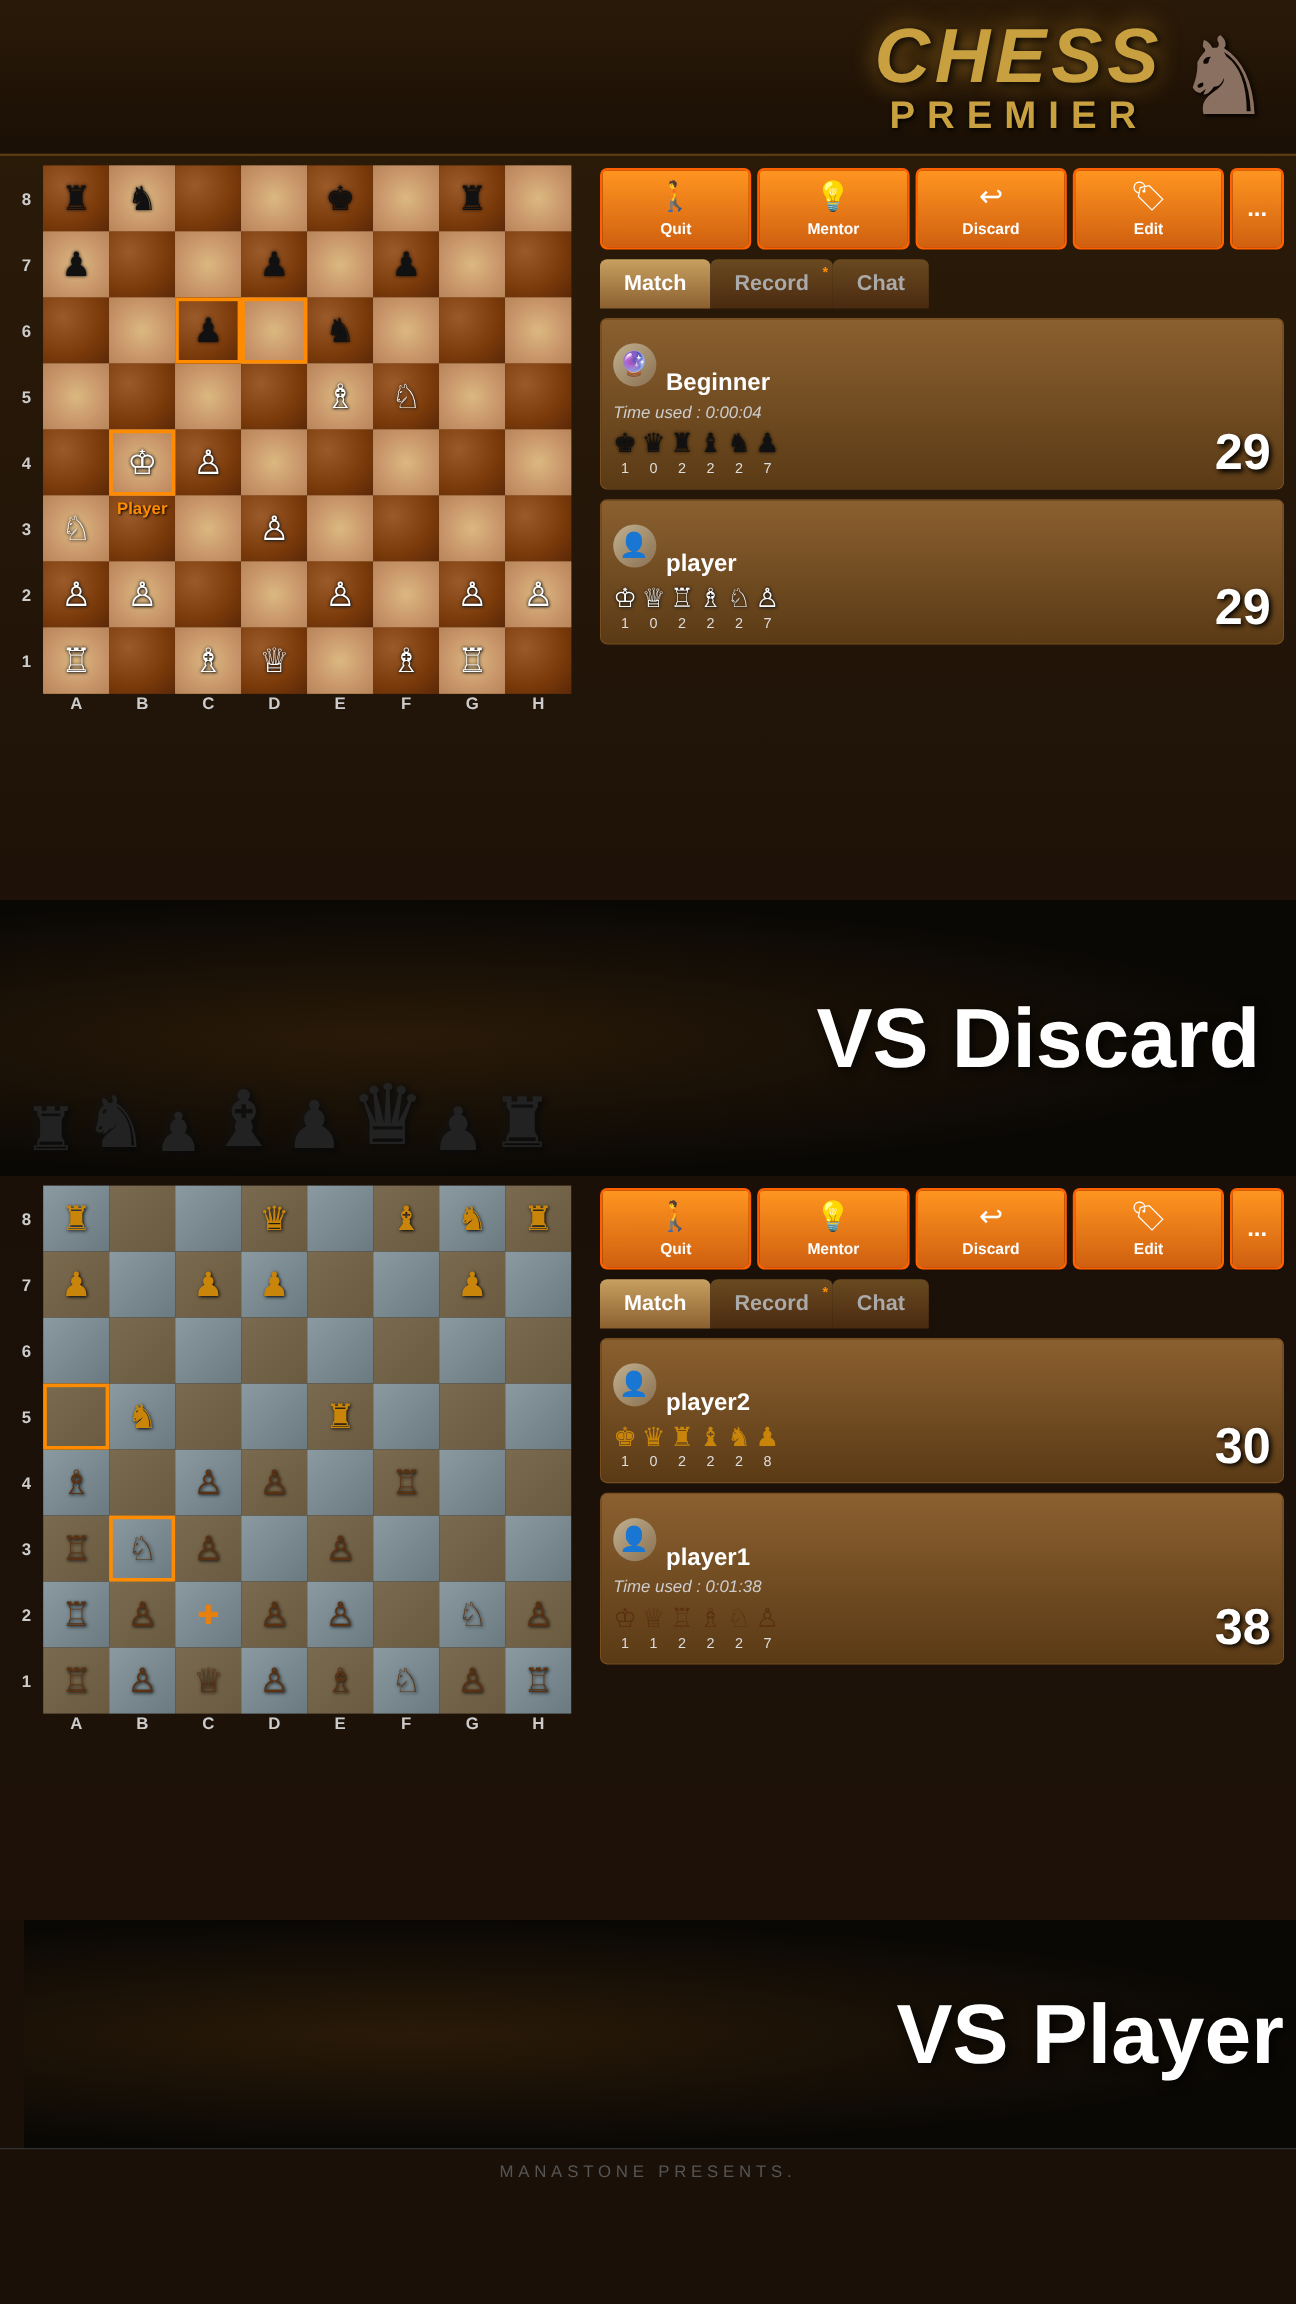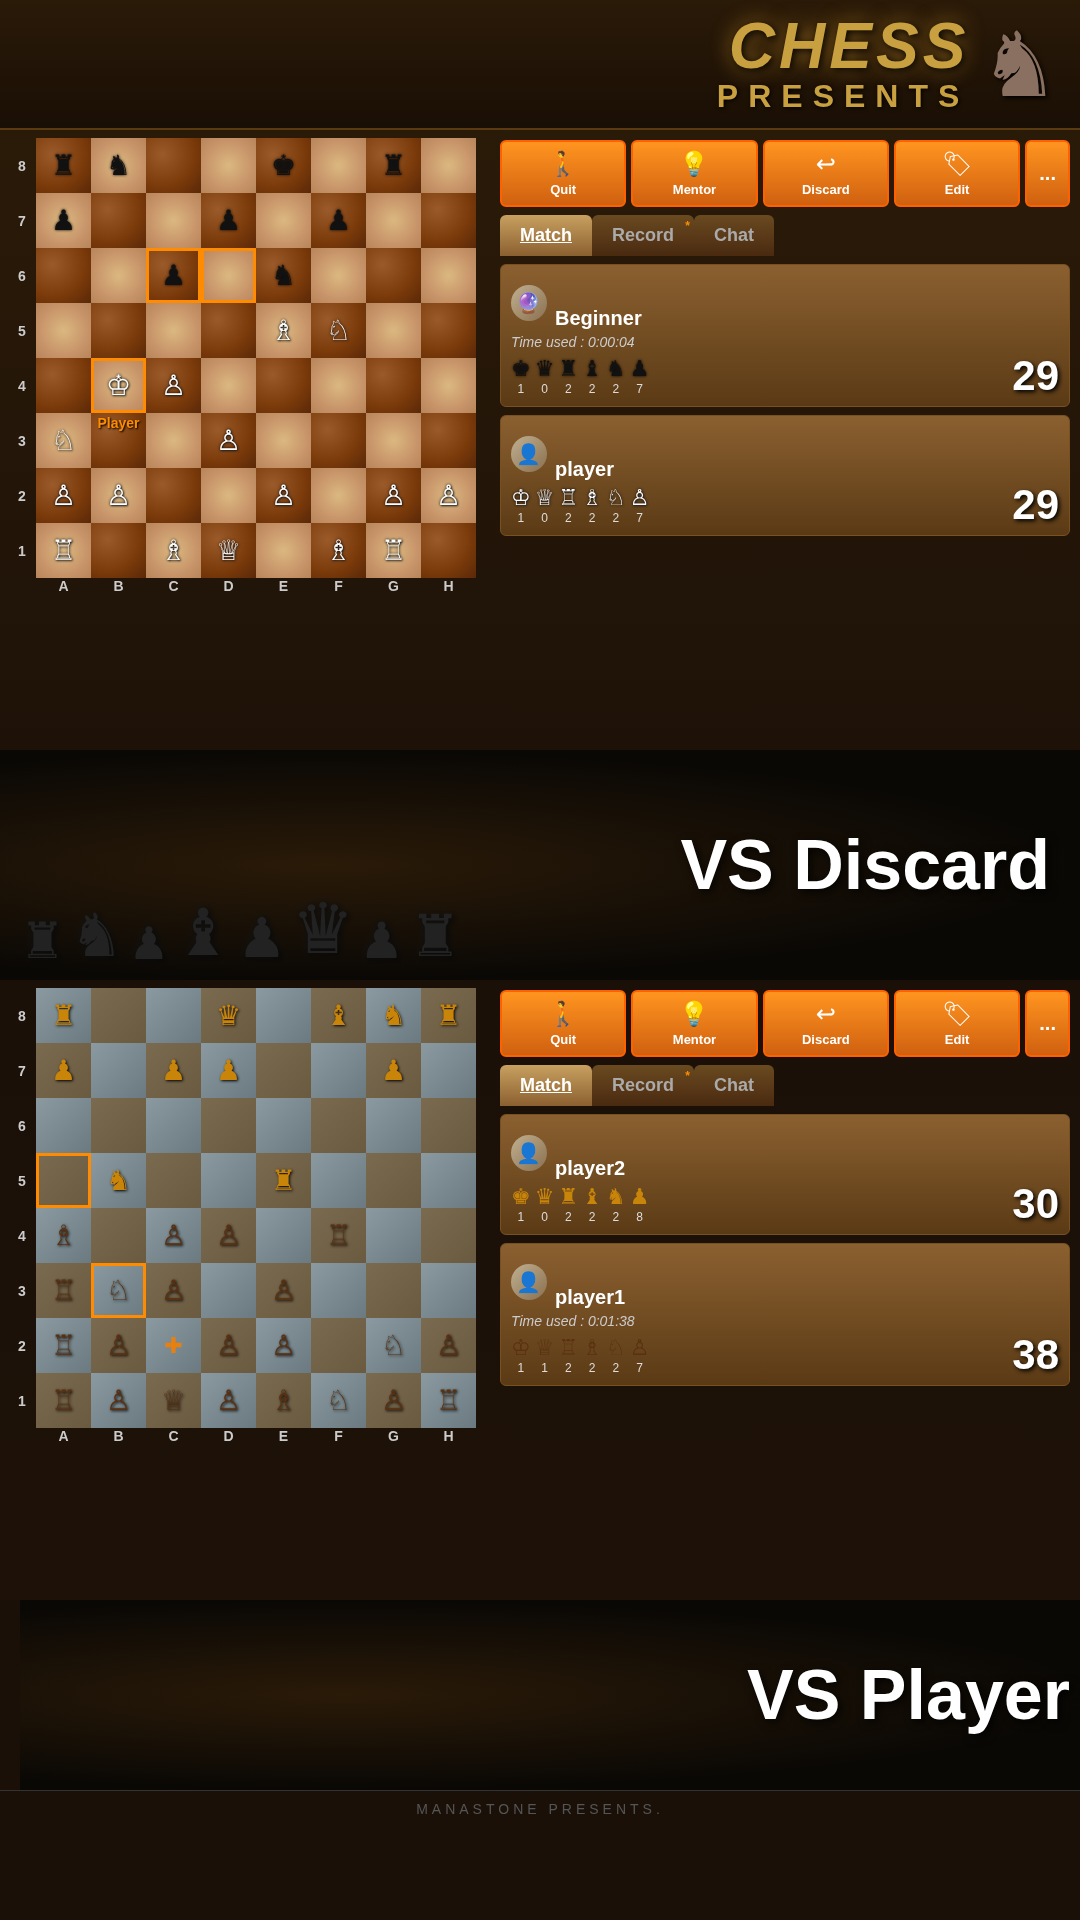--- a/index.html
+++ b/index.html
@@ -171,21 +171,20 @@
       font-weight: bold;
       cursor: pointer;
       border-radius: 6px 6px 0 0;
       position: relative;
     }
 
     .tab-active {
       background: linear-gradient(180deg, #c8a060 0%, #8b6030 100%);
       color: #fff;
       border-bottom: none;
-      text-decoration: underline;
     }
 
     .tab-inactive {
       background: linear-gradient(180deg, #6a4a20 0%, #4a2a10 100%);
       color: #aaa;
     }
 
     .tab-asterisk {
       color: #ff8c00;
       font-size: 12px;
@@ -381,21 +380,21 @@
     .p-gold { color: #c8850a; text-shadow: 1px 1px 3px #000; }
     .p-dark-gold { color: #5a3010; text-shadow: 1px 1px 3px #000; }
   </style>
 </head>
 <body>
 
 <div class="header">
   <div class="logo-area">
     <div class="logo-text">
       <div class="logo-chess">CHESS</div>
-      <div class="logo-premier">PRESENTS</div>
+      <div class="logo-premier">PREMIER</div>
     </div>
     <div class="horse-icon">♞</div>
   </div>
 </div>
 
 <div class="game-section" style="background: linear-gradient(180deg, #2a1a08 0%, #1e1208 100%); height: 620px;">
 
   <div class="board-area">
     <div style="padding: 8px 8px 0 8px;">
 

